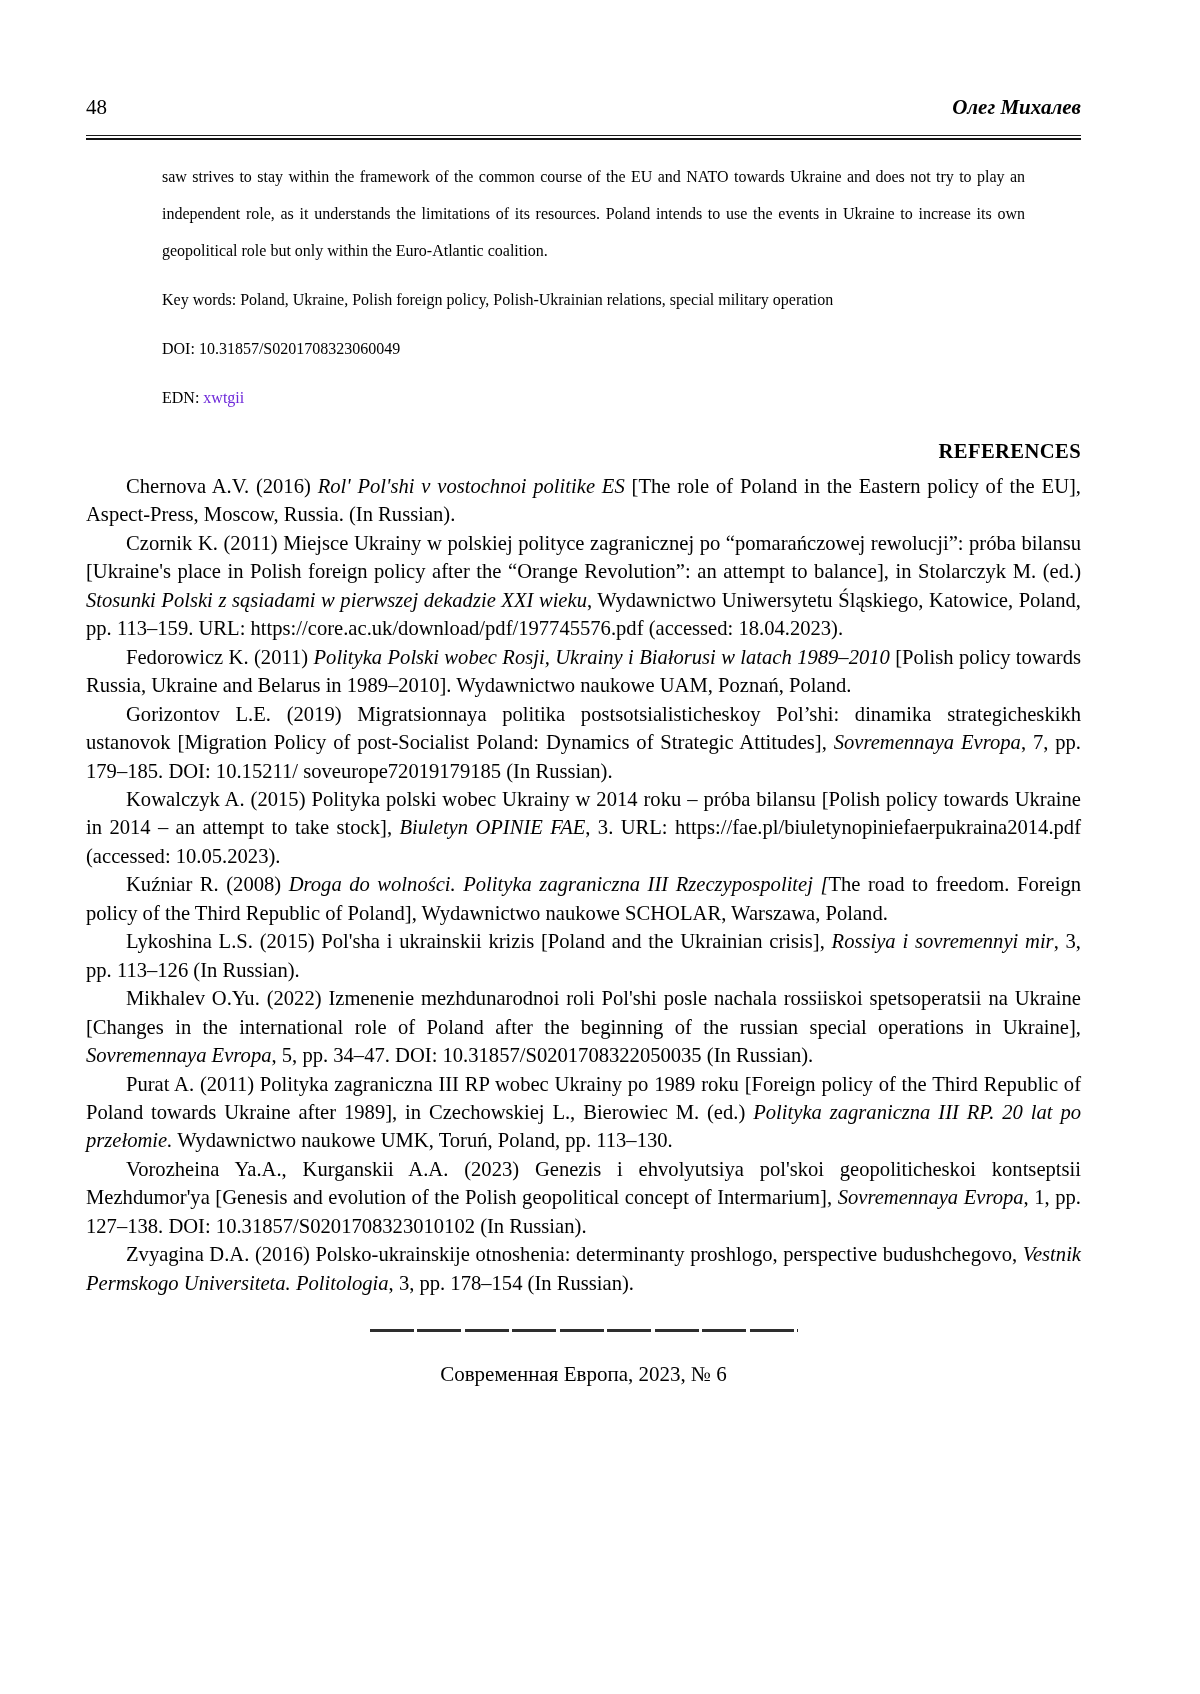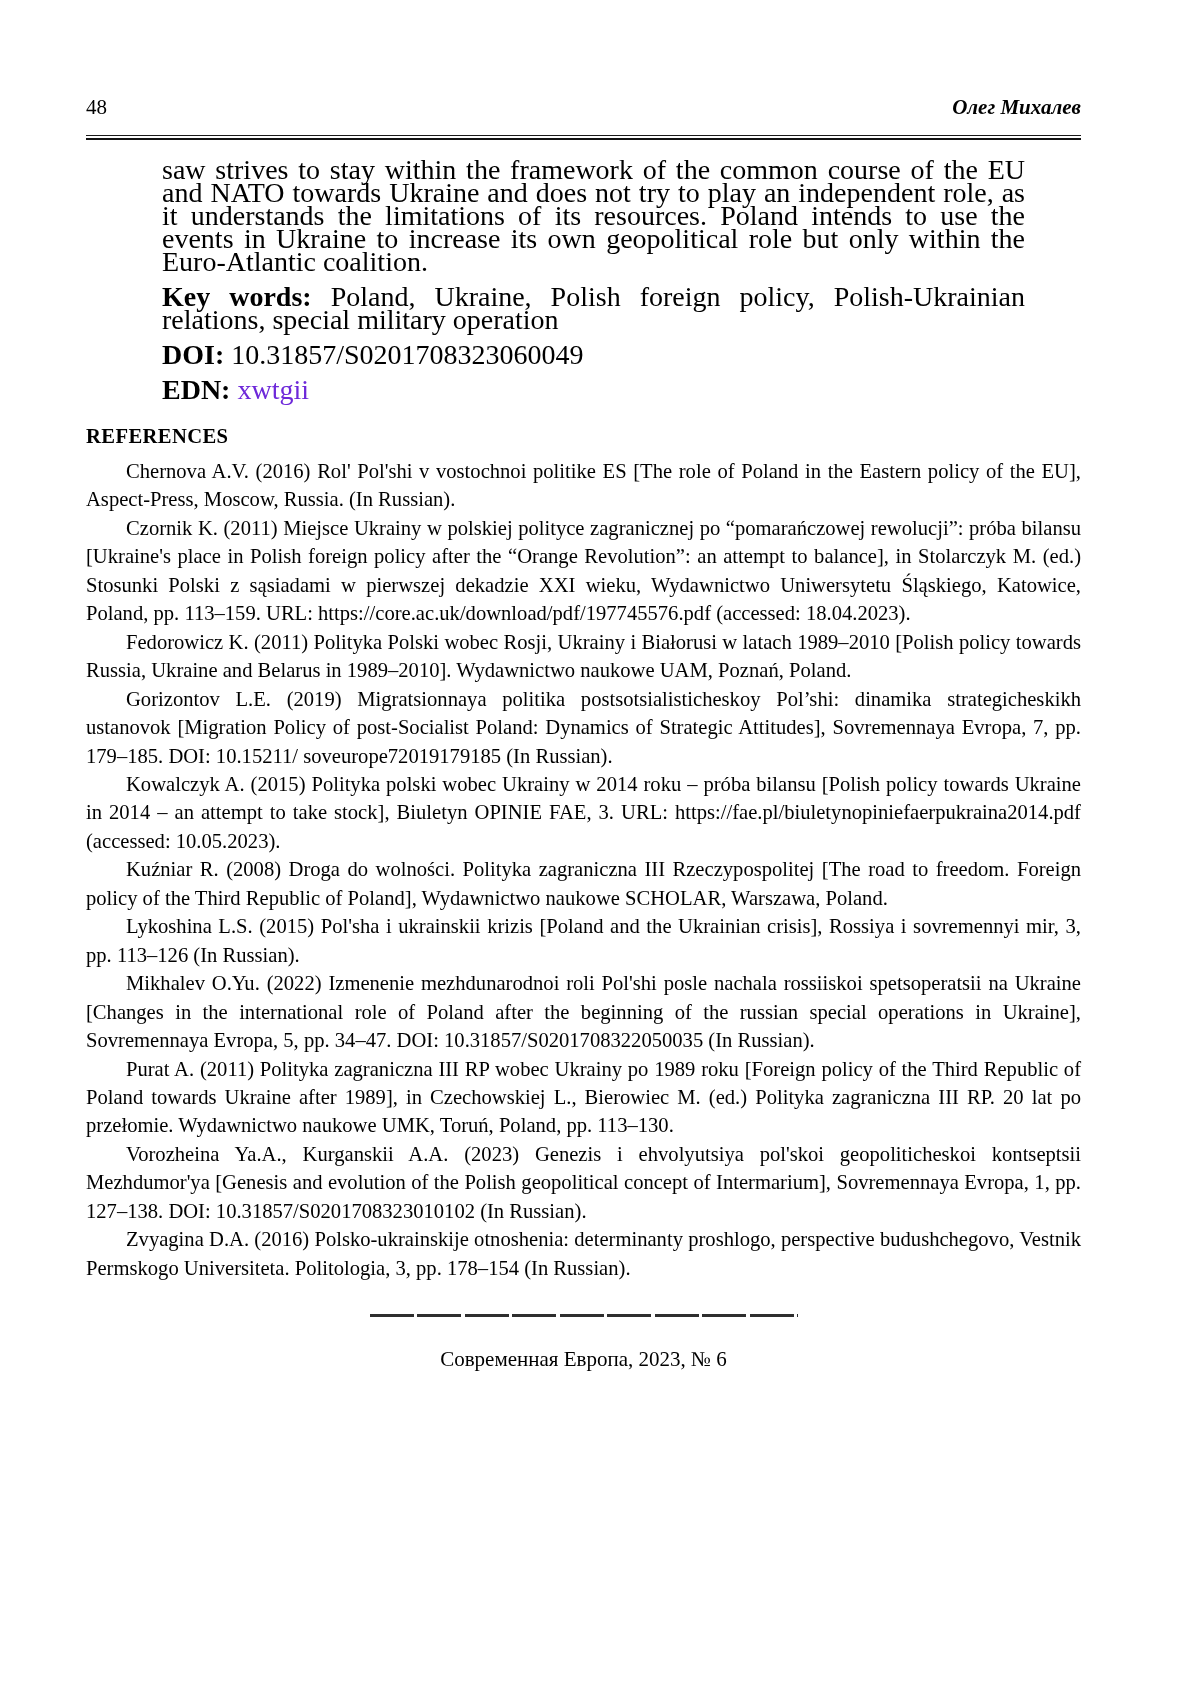--- a/index.html
+++ b/index.html
@@ -32,42 +32,42 @@
     border-top: 1px solid #1a1a1a;
     border-bottom: 2.6px solid #141414;
   }
   .annotation {
     margin-top: 18px;
     padding-left: 76px;
     padding-right: 56px;
   }
   .para {
     margin: 12px 0 0 0;
-    font-size: 28px;
-    line-height: 23px;
+    font-size: 16px;
+    line-height: 37px;
     text-align: justify;
   }
   .para.first { margin-top: 0; }
-  .b { font-weight: bold; margin-top: 36px; }
+  .b { font-weight: normal; margin-top: 36px; }
   .edn-val { color: #6d28d9; }
   .refs-heading {
     margin: 24px 0 9px 0;
-    text-align: left;
+    text-align: right;
     font-size: 20.6px;
     font-weight: bold;
     letter-spacing: 0.4px;
   }
   .ref {
     margin: 0;
     font-size: 20.6px;
     line-height: 28.45px;
     text-align: justify;
     text-indent: 40px;
   }
-  .it { }
+  .it { font-style: italic; }
   .footer-divider {
     width: 428px;
     height: 2.6px;
     margin: 32px auto 0 auto;
     background: repeating-linear-gradient(90deg, #2e2e2e 0px, #2e2e2e 44px, transparent 44px, transparent 47.5px);
   }
   .journal-footer {
     margin-top: 30px;
     text-align: center;
     font-size: 21px;

